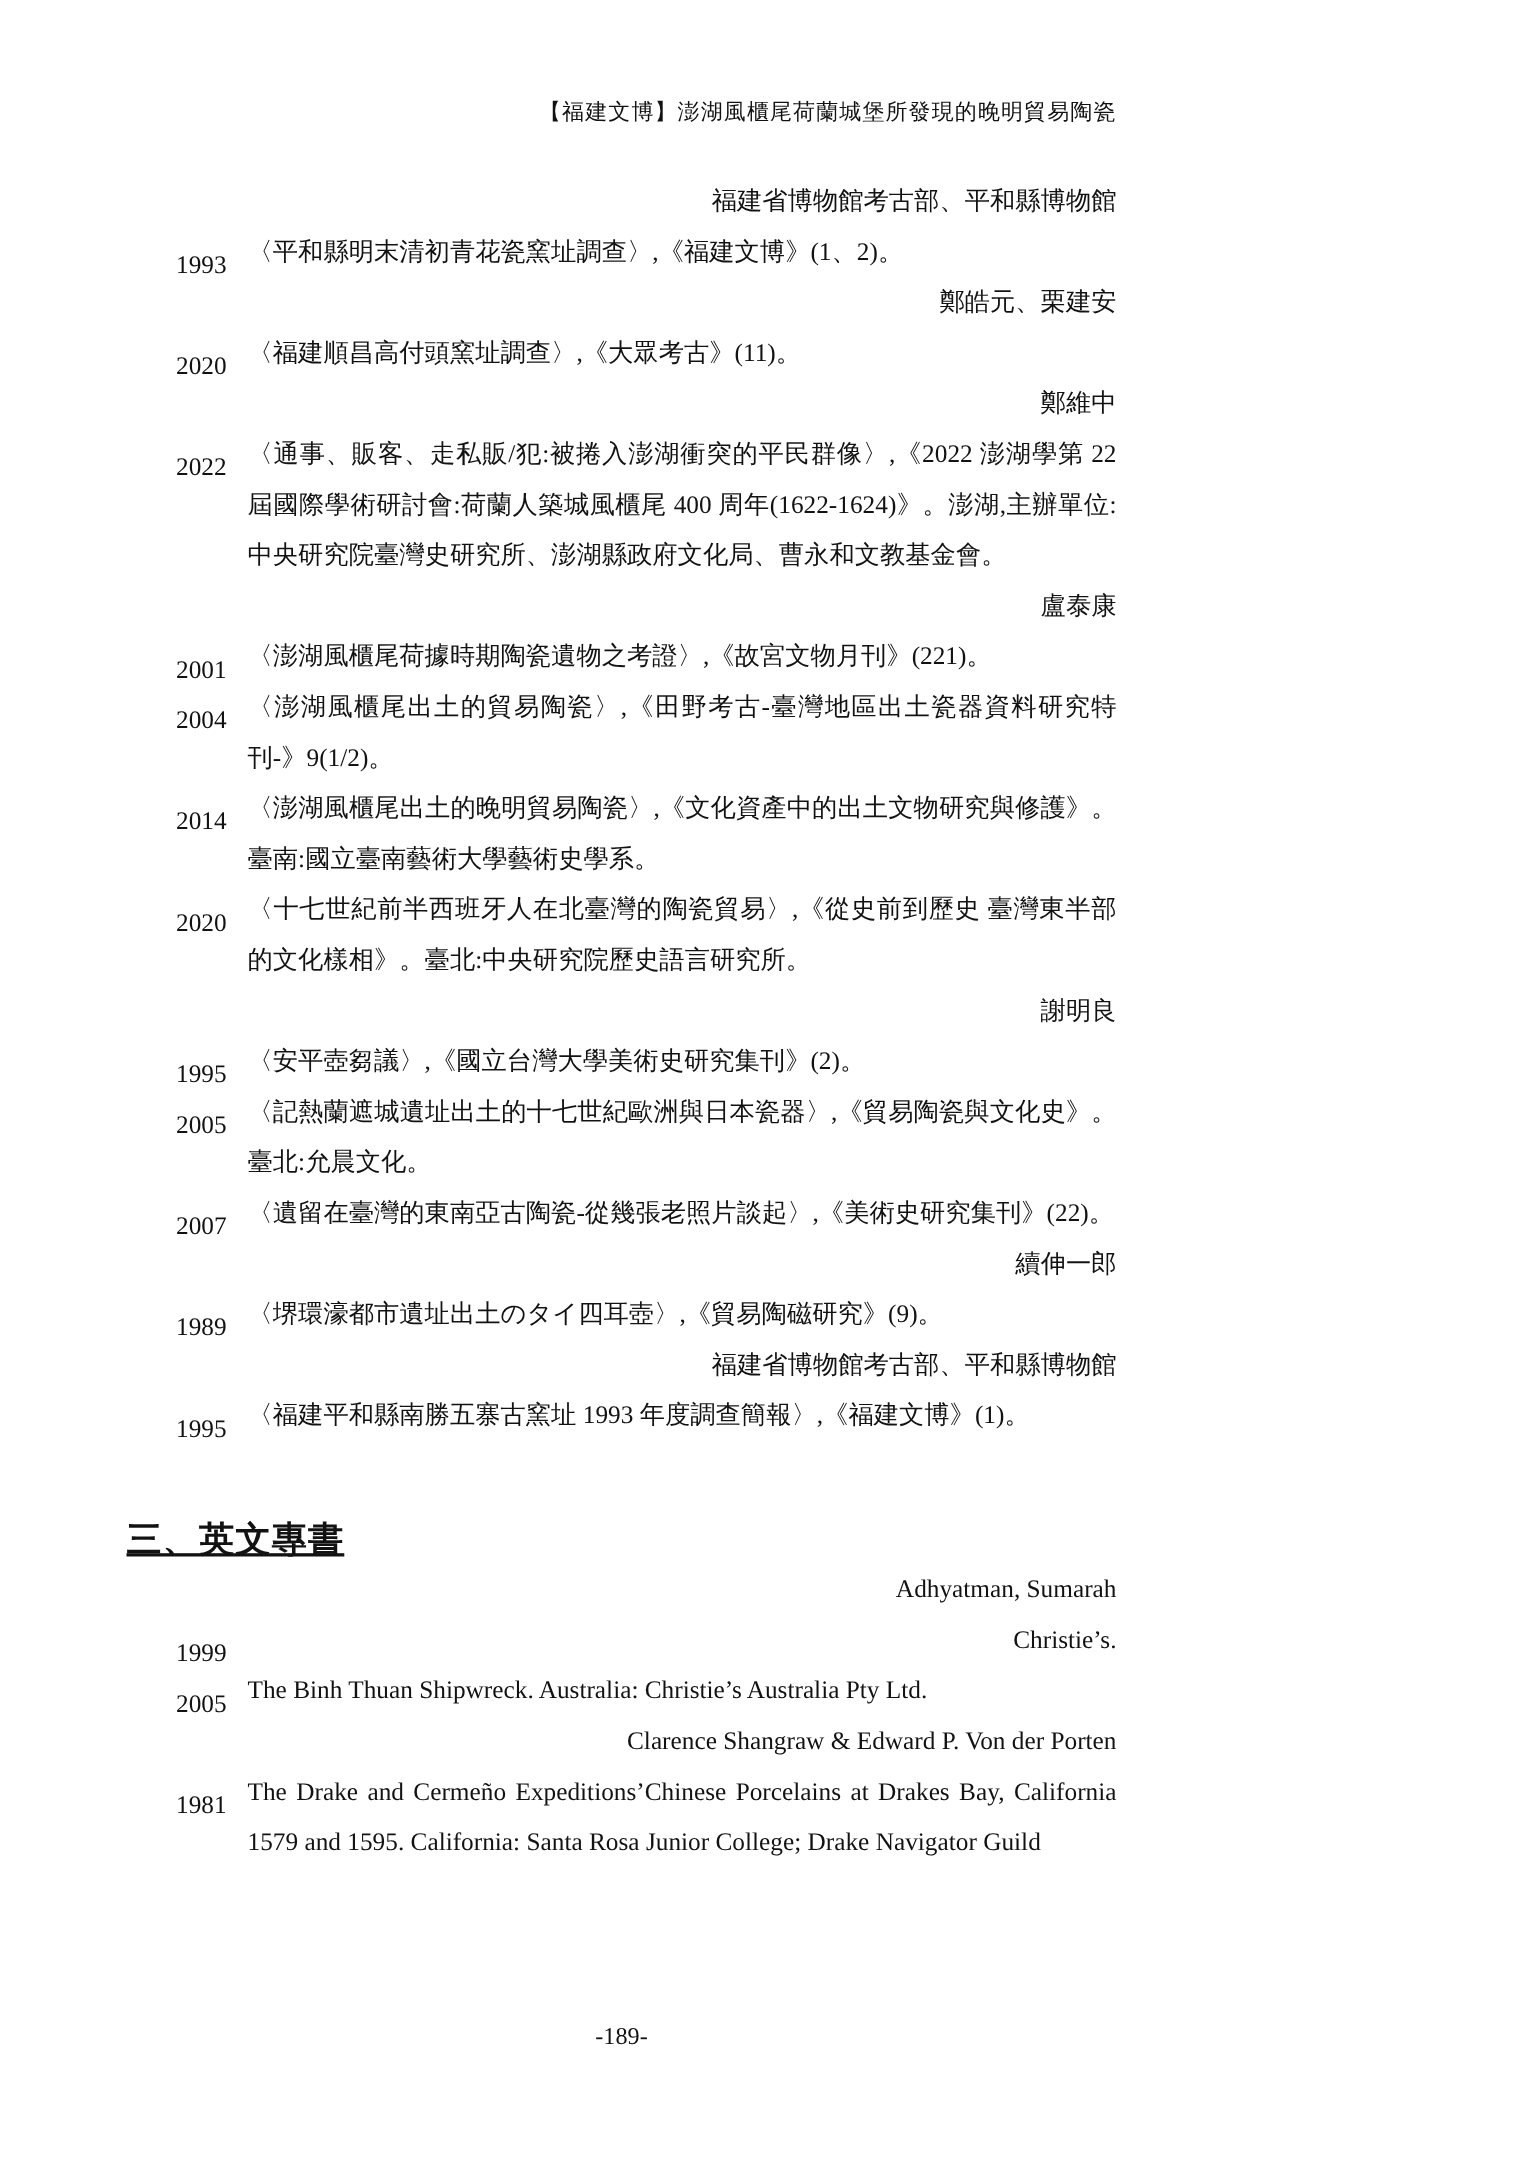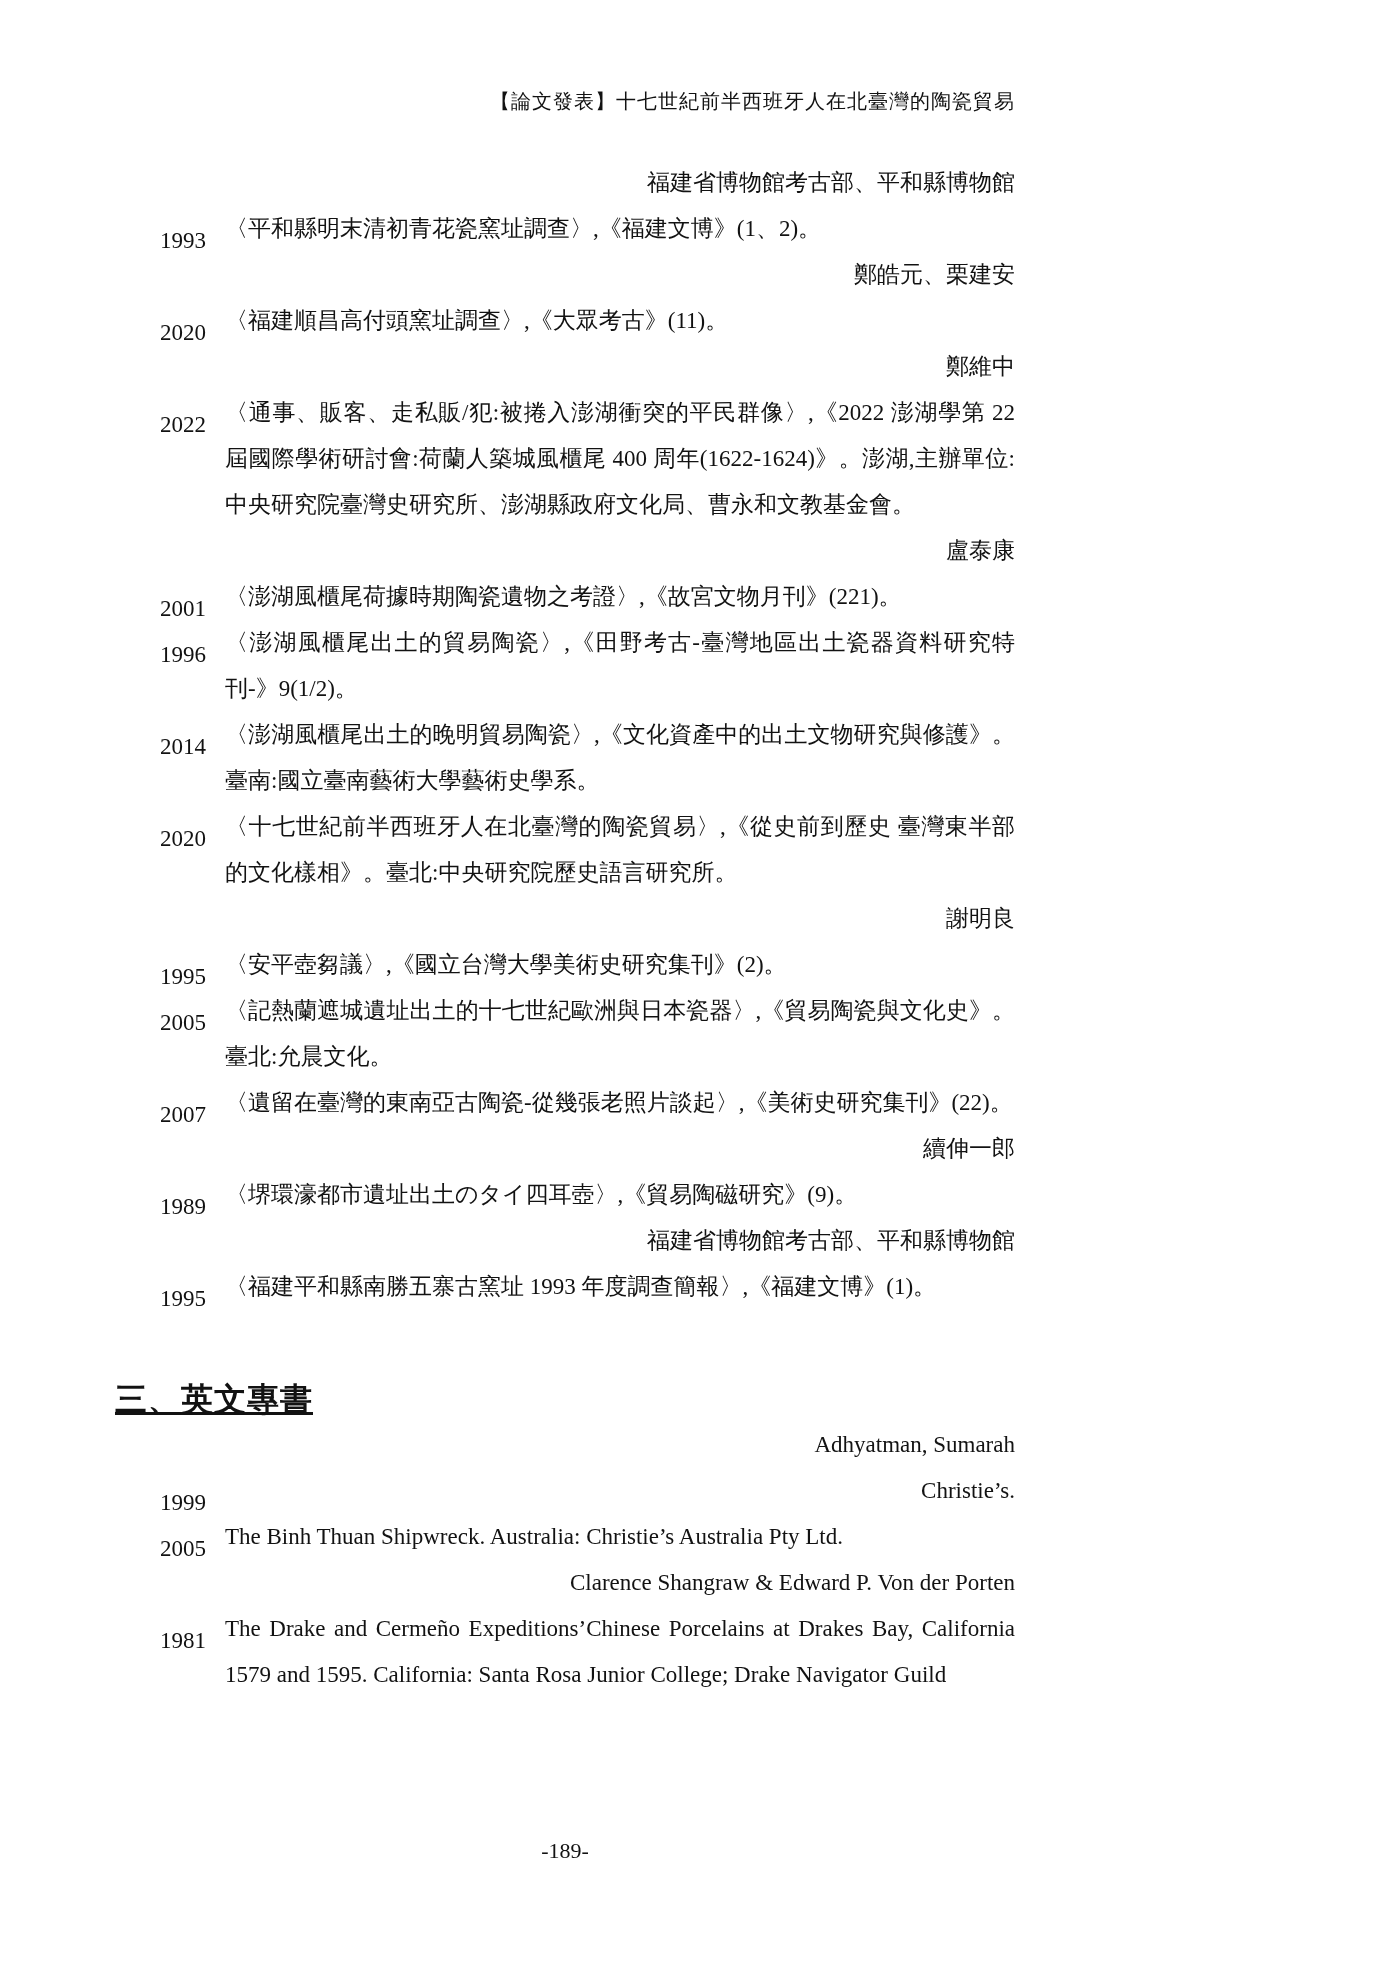--- a/index.html
+++ b/index.html
@@ -58,33 +58,33 @@
     left: 115px;
     width: 900px;
     text-align: center;
     font-size: 22px;
     line-height: 46px;
   }
 </style>
 </head>
 <body>
 
-<div class="page-header">【論文發表】十七世紀前半西班牙人在北臺灣的陶瓷貿易</div>
+<div class="page-header">【福建文博】澎湖風櫃尾荷蘭城堡所發現的晚明貿易陶瓷</div>
 
 <div class="content">
   <div id="chinese-list">
       <div class="author-line">福建省博物館考古部、平和縣博物館</div>
       <div class="work"><span class="year">1993</span><span class="work-text">〈平和縣明末清初青花瓷窯址調查〉,《福建文博》(1、2)。</span></div>
       <div class="author-line">鄭皓元、栗建安</div>
       <div class="work"><span class="year">2020</span><span class="work-text">〈福建順昌高付頭窯址調查〉,《大眾考古》(11)。</span></div>
       <div class="author-line">鄭維中</div>
       <div class="work"><span class="year">2022</span><span class="work-text">〈通事、販客、走私販/犯:被捲入澎湖衝突的平民群像〉,《2022 澎湖學第 22 屆國際學術研討會:荷蘭人築城風櫃尾 400 周年(1622-1624)》。澎湖,主辦單位:中央研究院臺灣史研究所、澎湖縣政府文化局、曹永和文教基金會。</span></div>
       <div class="author-line">盧泰康</div>
       <div class="work"><span class="year">2001</span><span class="work-text">〈澎湖風櫃尾荷據時期陶瓷遺物之考證〉,《故宮文物月刊》(221)。</span></div>
-      <div class="work"><span class="year">1996</span><span class="work-text">〈澎湖風櫃尾出土的貿易陶瓷〉,《田野考古-臺灣地區出土瓷器資料研究特刊-》9(1/2)。</span></div>
+      <div class="work"><span class="year">2004</span><span class="work-text">〈澎湖風櫃尾出土的貿易陶瓷〉,《田野考古-臺灣地區出土瓷器資料研究特刊-》9(1/2)。</span></div>
       <div class="work"><span class="year">2014</span><span class="work-text">〈澎湖風櫃尾出土的晚明貿易陶瓷〉,《文化資產中的出土文物研究與修護》。臺南:國立臺南藝術大學藝術史學系。</span></div>
       <div class="work"><span class="year">2020</span><span class="work-text">〈十七世紀前半西班牙人在北臺灣的陶瓷貿易〉,《從史前到歷史 臺灣東半部的文化樣相》。臺北:中央研究院歷史語言研究所。</span></div>
       <div class="author-line">謝明良</div>
       <div class="work"><span class="year">1995</span><span class="work-text">〈安平壺芻議〉,《國立台灣大學美術史研究集刊》(2)。</span></div>
       <div class="work"><span class="year">2005</span><span class="work-text">〈記熱蘭遮城遺址出土的十七世紀歐洲與日本瓷器〉,《貿易陶瓷與文化史》。臺北:允晨文化。</span></div>
       <div class="work"><span class="year">2007</span><span class="work-text">〈遺留在臺灣的東南亞古陶瓷-從幾張老照片談起〉,《美術史研究集刊》(22)。</span></div>
       <div class="author-line">續伸一郎</div>
       <div class="work"><span class="year">1989</span><span class="work-text">〈堺環濠都市遺址出土のタイ四耳壺〉,《貿易陶磁研究》(9)。</span></div>
       <div class="author-line">福建省博物館考古部、平和縣博物館</div>
       <div class="work"><span class="year">1995</span><span class="work-text">〈福建平和縣南勝五寨古窯址 1993 年度調查簡報〉,《福建文博》(1)。</span></div>

